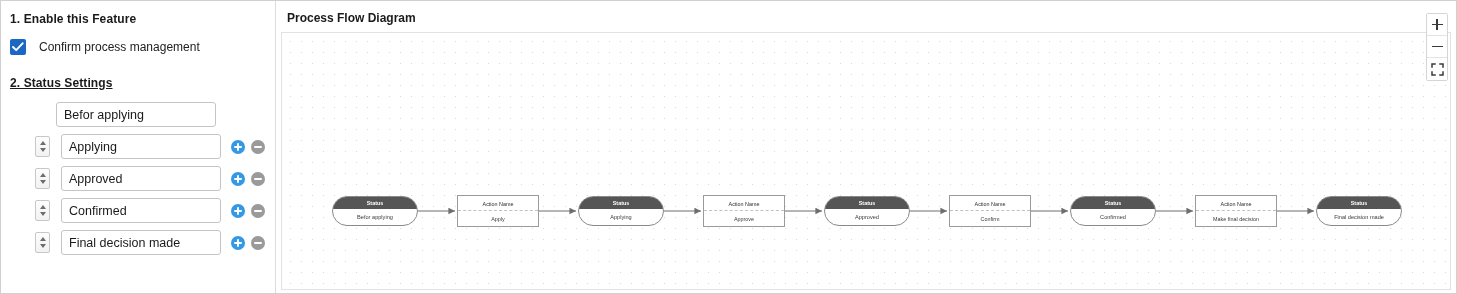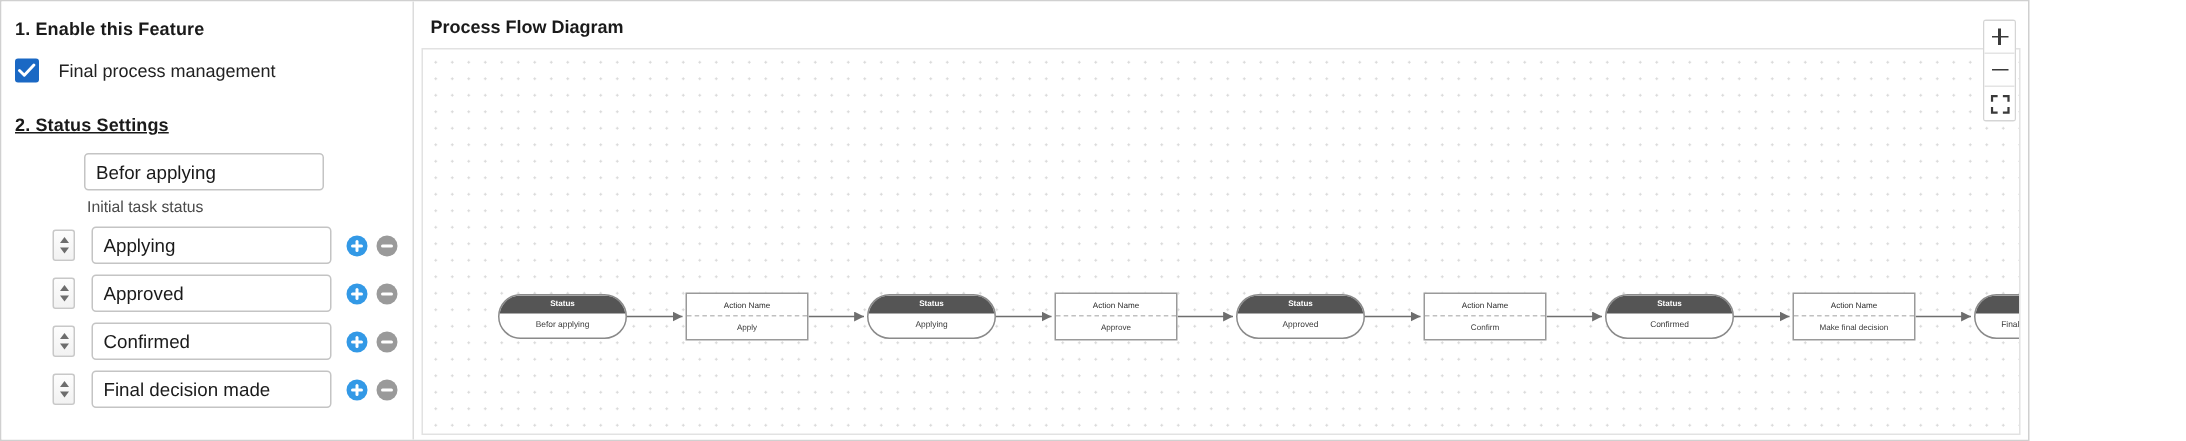--- a/index.html
+++ b/index.html
@@ -4,21 +4,21 @@
 <style>
   * { box-sizing: border-box; margin: 0; padding: 0; }
   html, body {
     width: 1457px; height: 294px;
     background: #ffffff;
     font-family: "Liberation Sans", sans-serif;
     overflow: hidden;
   }
   .app {
     position: relative;
-    width: 1353px; height: 294px;
+    width: 1457px; height: 294px;
     border: 1px solid #d0d0d0;
     background: #fff;
     display: flex;
   }
 
   
   .left-panel {
     width: 275px;
     height: 100%;
     border-right: 1px solid #dcdcdc;
@@ -238,29 +238,28 @@
   <div class="left-panel">
 
     <div class="section-title s1">1. Enable this Feature</div>
 
     <div class="checkbox-row">
       <span class="checkbox">
         <svg width="12" height="10" viewBox="0 0 12 10">
           <path d="M1 5 L4.2 8.2 L10.6 1.3" stroke="#ffffff" stroke-width="1.9" fill="none" stroke-linecap="round" stroke-linejoin="round"></path>
         </svg>
       </span>
-      <span class="checkbox-label">Final process management</span>
+      <span class="checkbox-label">Confirm process management</span>
     </div>
 
     <div class="section-title s2">2. Status Settings</div>
 
 
     <div class="initial-wrap">
       <input class="txt-input" type="text" value="Befor applying" style="">
-      <div class="caption">Initial task status</div>
     </div>
 
     <div id="status-rows">
         <div class="status-row">
           <div class="spinner">
             <span class="spin-up"></span>
             <span class="spin-dn"></span>
           </div>
           <input class="txt-input" type="text" value="Applying" style="">
           <span class="circ-btn circ-add">

